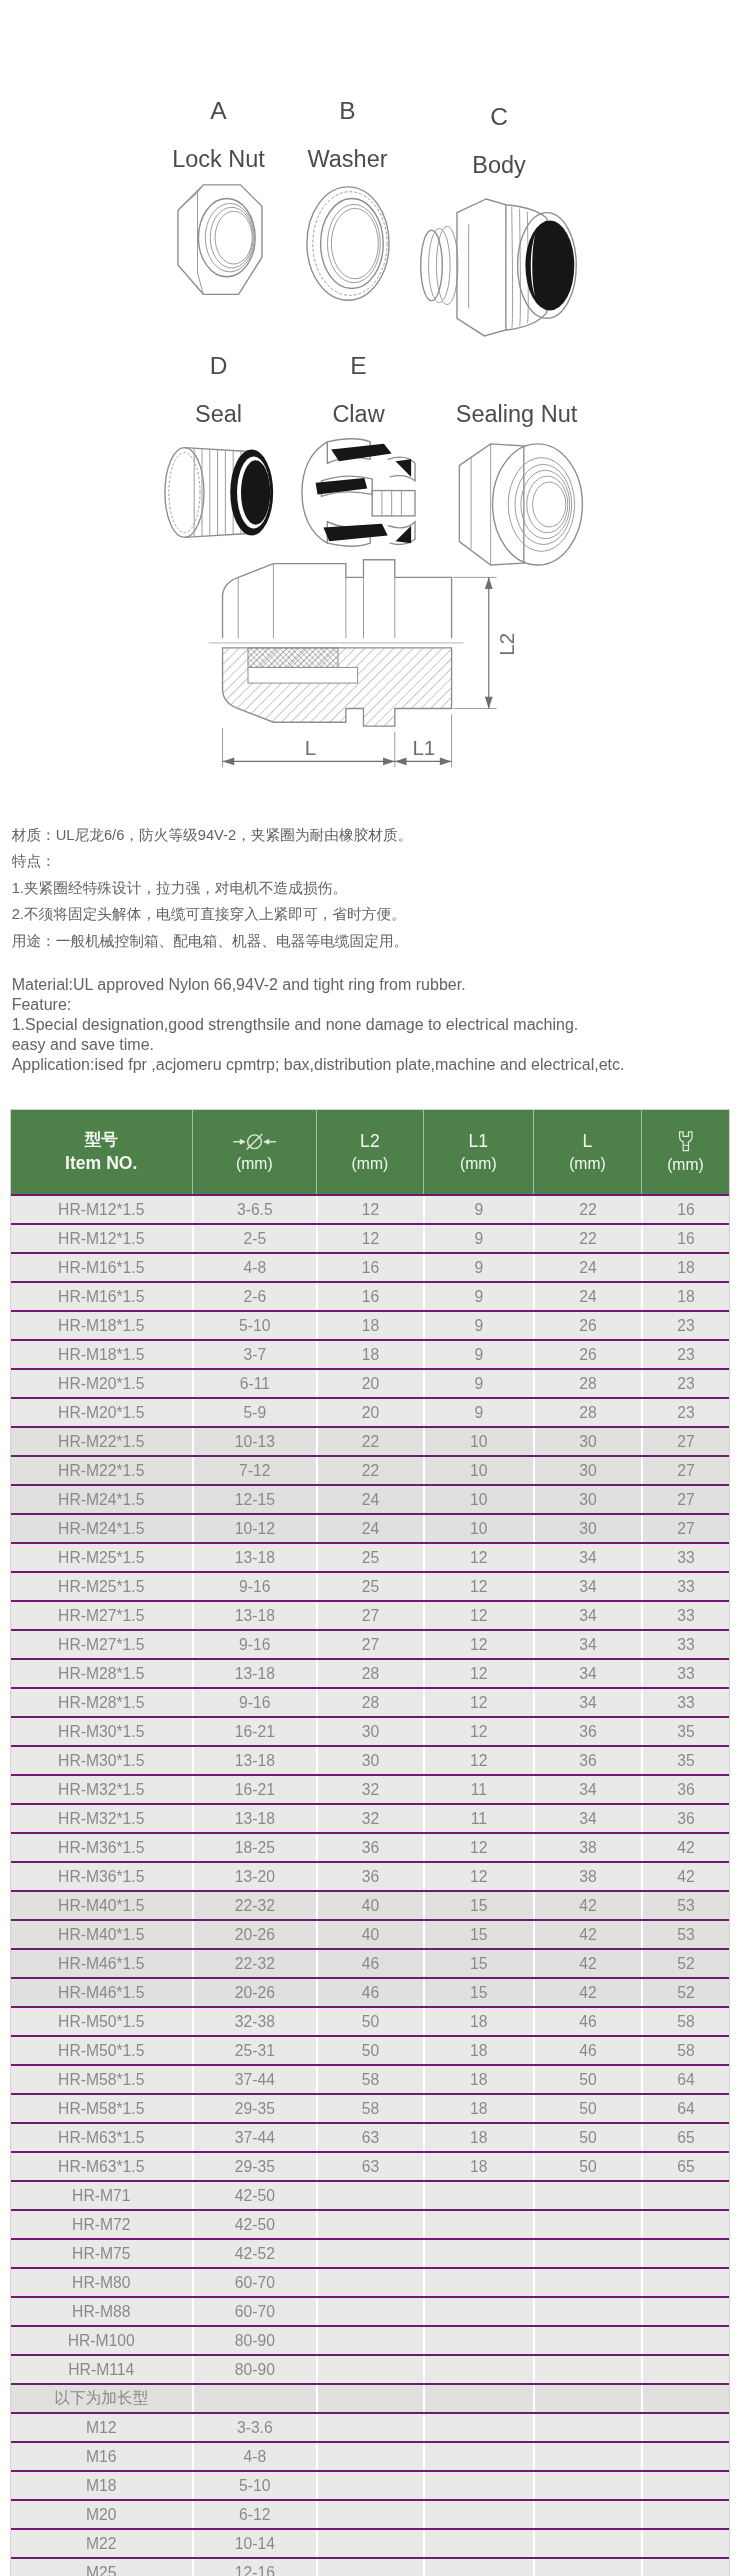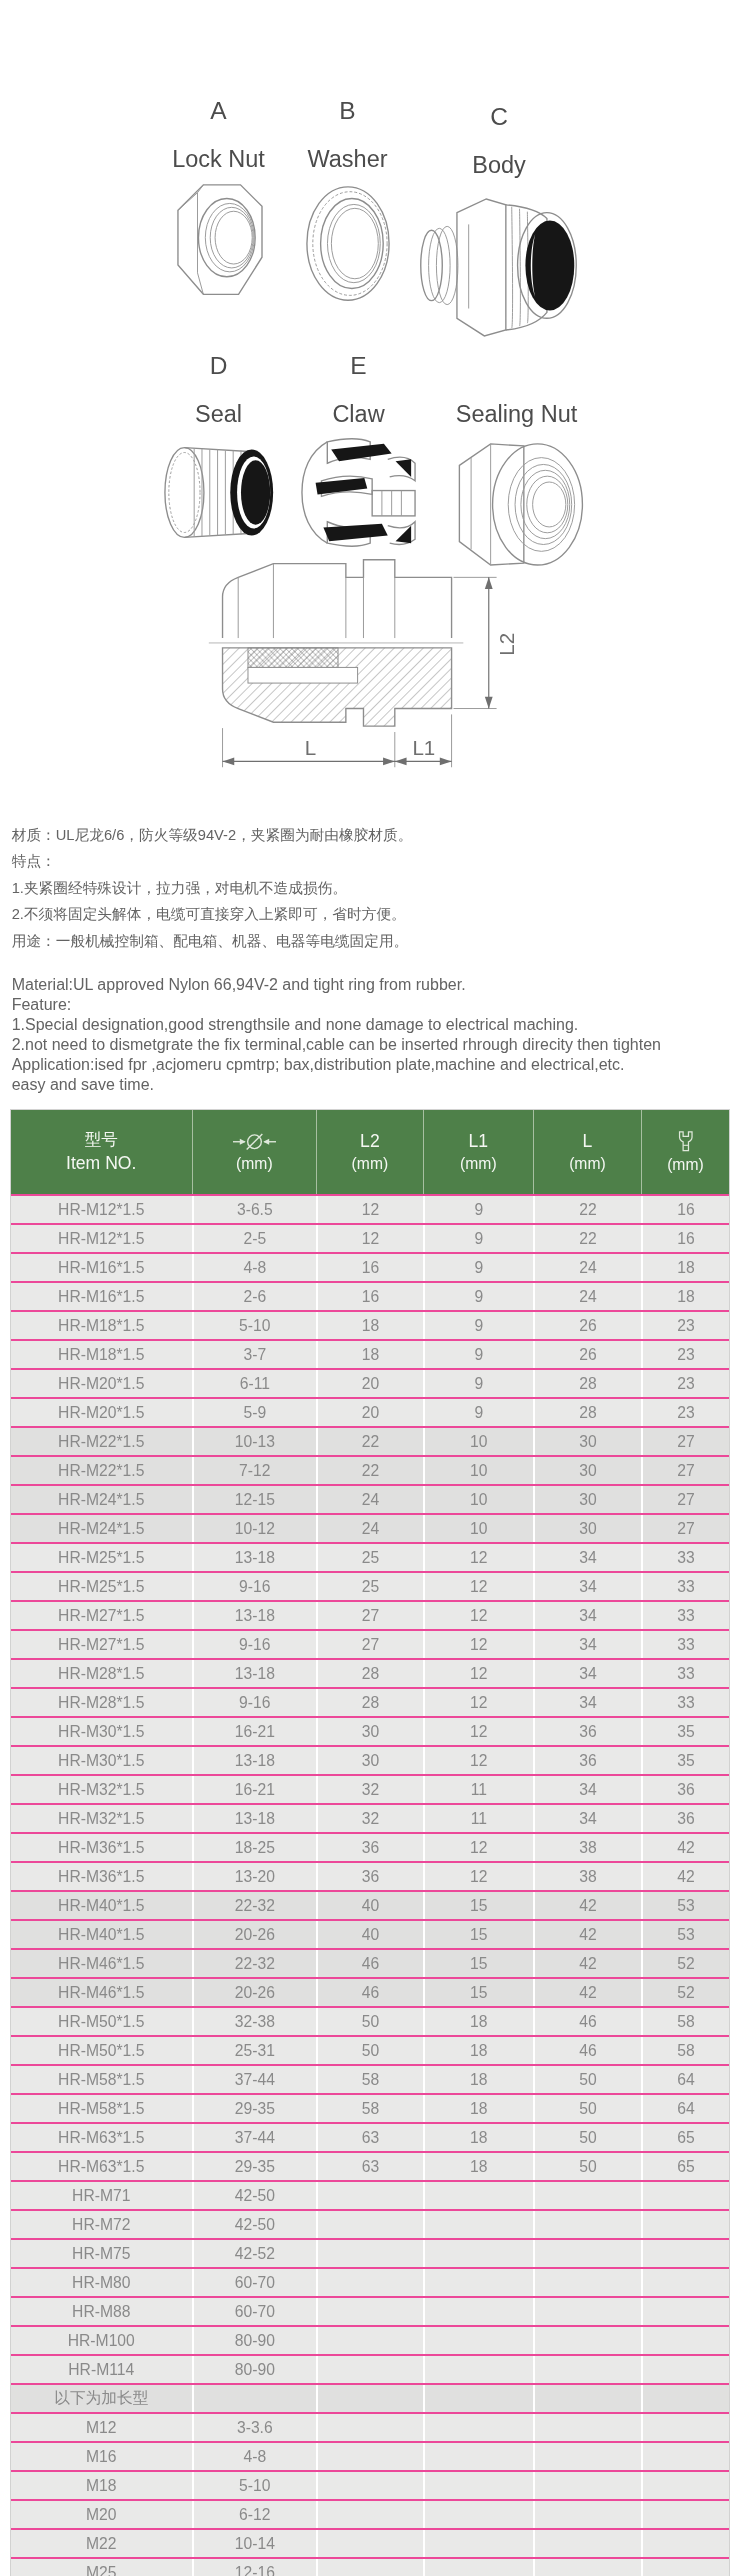--- a/index.html
+++ b/index.html
@@ -35,28 +35,28 @@
     border:1px solid #d2d2d1;box-sizing:border-box;
   }
   .thead{
     display:grid;grid-template-columns:25.2% 17.3% 14.9% 15.3% 15.1% 12.2%;
     background:var(--green);height:84px;
   }
   .thcell{
     display:flex;flex-direction:column;align-items:center;justify-content:center;
     color:#f4f7f2;border-left:1px solid #a7bfa1;gap:2.9px;
   }
-  .thcell:first-child{border-left:none;}
+  .thcell:first-child{border-left:none;font-weight:bold;}
   .thcell .h1{font-size:17.6px;line-height:20.6px;}
   .thcell .h1-cn{font-size:16.6px;line-height:19.6px;}
   .thcell .h2{font-size:15.7px;line-height:17.6px;}
   .tbody{background:#fff;}
   .trow{
     display:grid;grid-template-columns:25.2% 17.3% 14.9% 15.3% 15.1% 12.2%;
-    height:27px;background:var(--row-bg);border-top:2px solid #ec4899;
+    height:27px;background:var(--row-bg);border-top:2px solid #701a75;
   }
   
   .trow:nth-child(n+9):nth-child(-n+12),
   .trow:nth-child(n+25):nth-child(-n+28),
   .trow:nth-child(42){background:var(--row-band);}
   .tcell{
     display:flex;align-items:center;justify-content:center;
     font-size:15.7px;color:var(--row-text);border-left:2px solid #fff;
     overflow:hidden;white-space:nowrap;
   }
@@ -219,23 +219,22 @@
     <div>特点：</div>
     <div>1.夹紧圈经特殊设计，拉力强，对电机不造成损伤。</div>
     <div>2.不须将固定头解体，电缆可直接穿入上紧即可，省时方便。</div>
     <div>用途：一般机械控制箱、配电箱、机器、电器等电缆固定用。</div>
   </div>
 
   <div class="desc-en">
     <div>Material:UL approved Nylon 66,94V-2 and tight ring from rubber.</div>
     <div>Feature:</div>
     <div>1.Special designation,good strengthsile and none damage to electrical maching.</div>
-    <div>2.not need to dismetgrate the fix terminal,cable can be inserted rhrough direcity then tighten</div>
+    <div>easy and save time.</div>
     <div>Application:ised fpr ,acjomeru cpmtrp; bax,distribution plate,machine and electrical,etc.</div>
-    <div>easy and save time.</div>
   </div>
 
   <div class="spec-table">
     <div class="thead">
       <div class="thcell">
         <div class="h1 h1-cn">型号</div>
         <div class="h1">Item NO.</div>
       </div>
       <div class="thcell">
         <svg width="45" height="21.5" viewBox="0 0 46 22">

